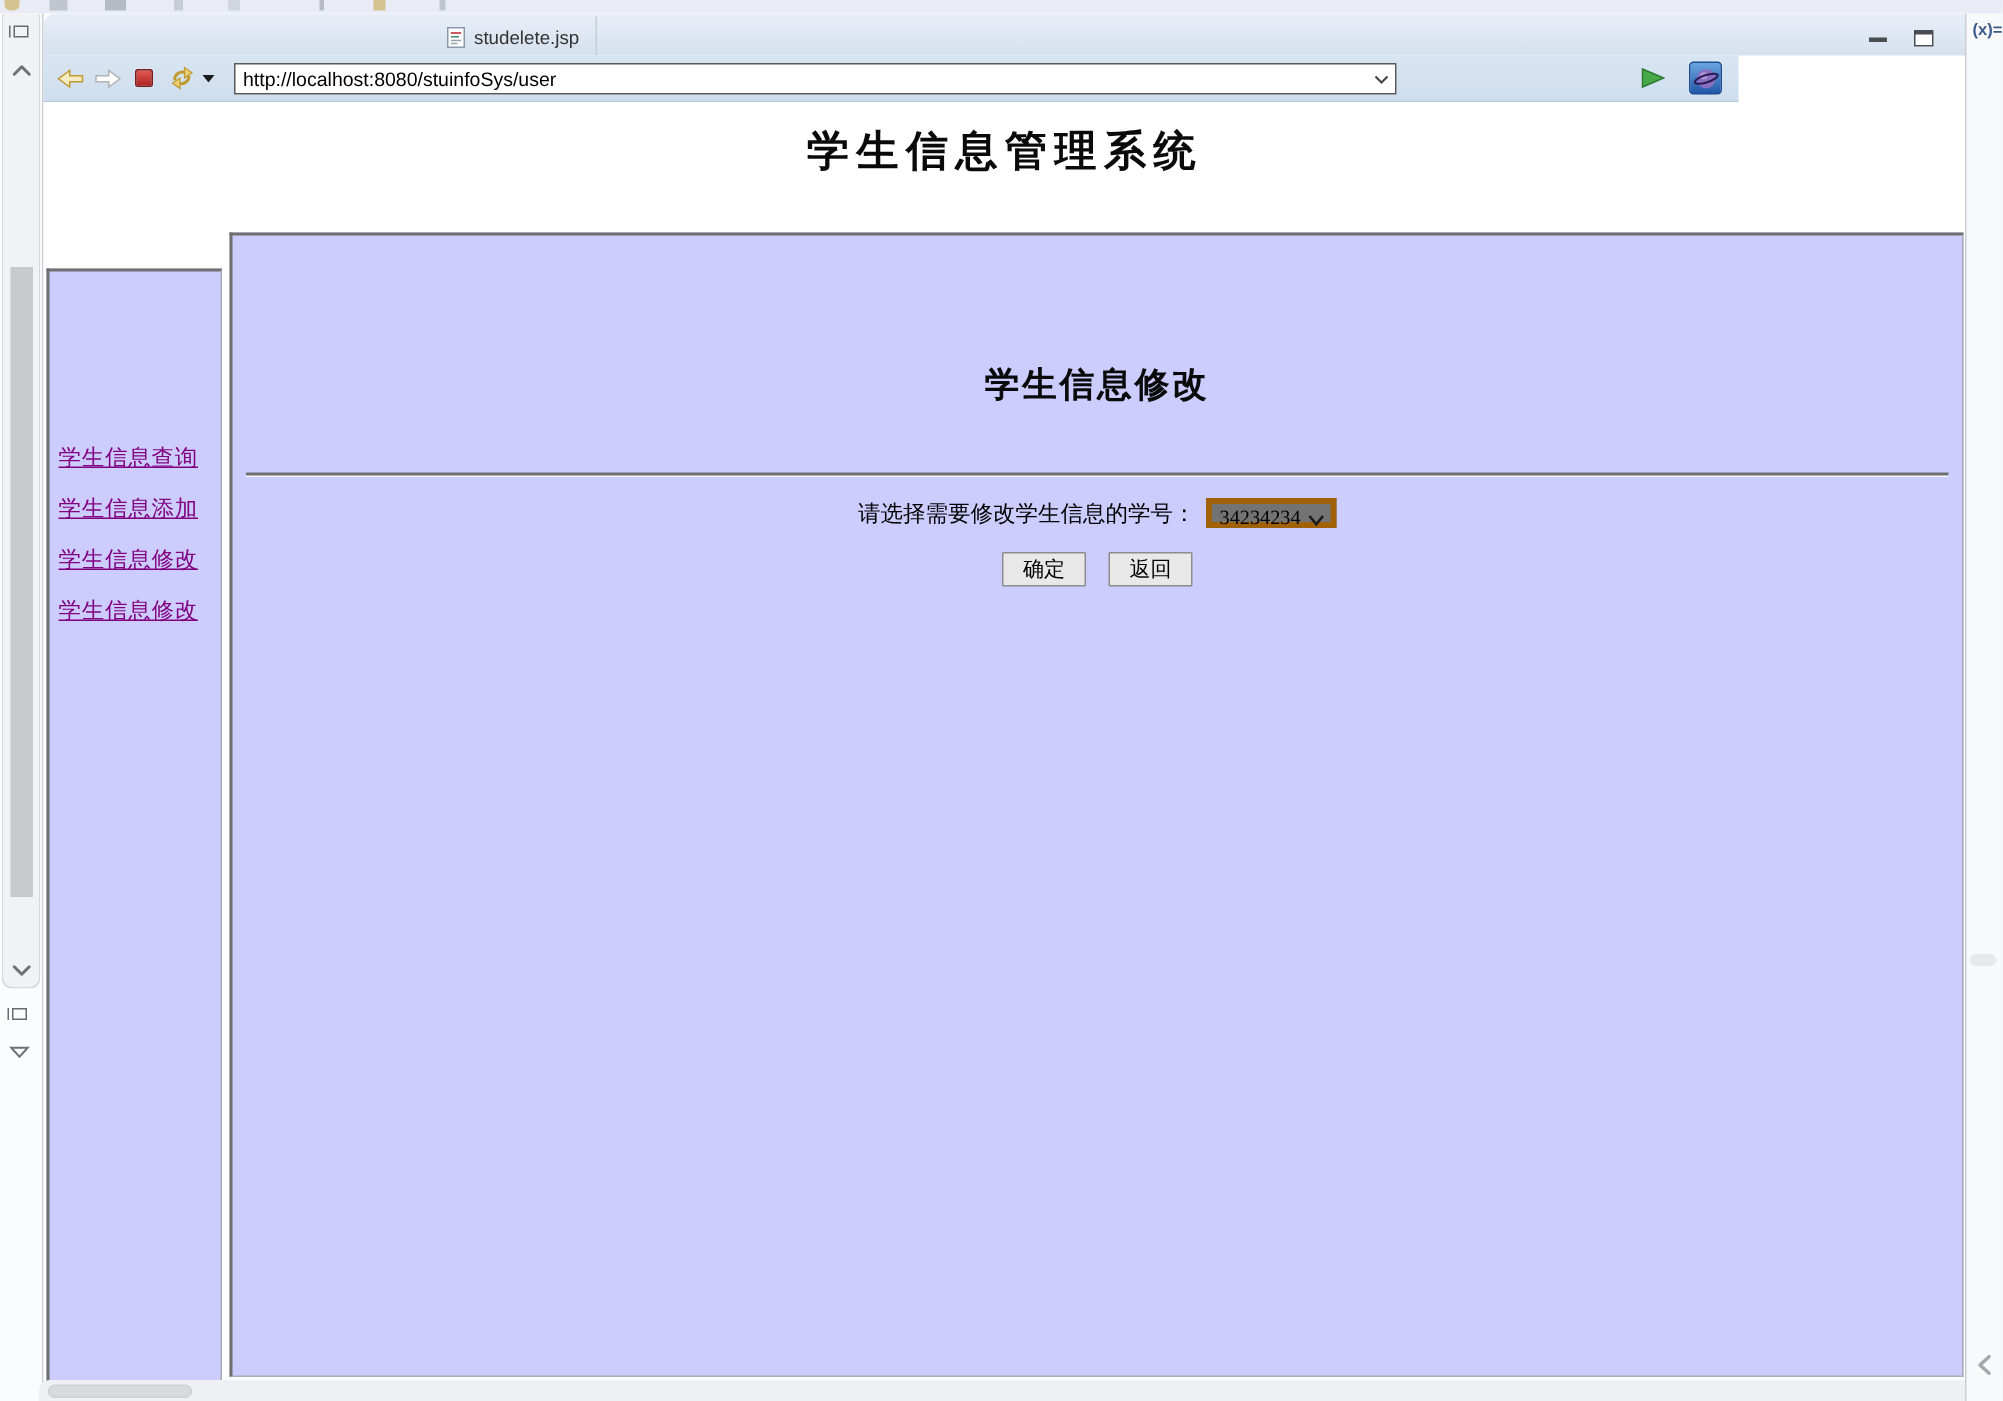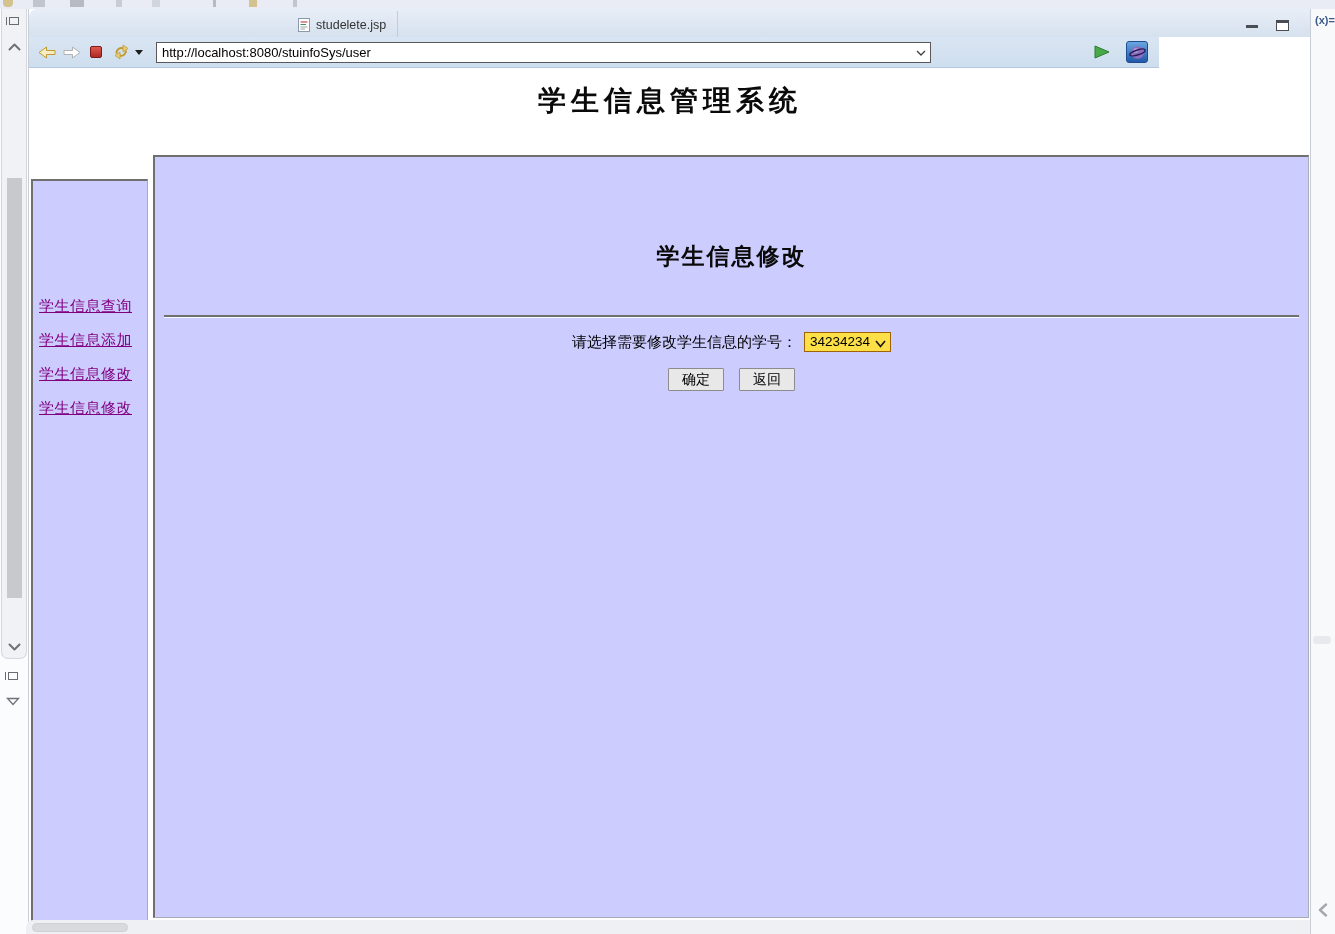--- a/index.html
+++ b/index.html
@@ -67,22 +67,22 @@
 
   #side-nav { padding:108px 0 0 6px; }
   #side-nav a { display:block; height:34px; line-height:34px; font-size:15px; color:#800080;
       text-decoration:underline; letter-spacing:.5px; }
 
   #main-heading { margin-top:84px; text-align:center; font-family:"Liberation Serif", serif;
       font-weight:bold; font-size:23px; letter-spacing:2px; color:#0a0a0a; }
   #main-hr { margin:43px 9px 0 9px; height:2px; background:#707070; box-shadow:0 1px 0 rgba(255,255,255,.85); }
   #form-row { margin-top:15px; display:flex; justify-content:center; align-items:center; gap:7px; }
   #form-prompt { font-size:15px; color:#000; }
-  #stu-select { position:relative; width:87px; height:20px; background:#fde047; border:1px solid #a16207;
-      font-size:13.5px; line-height:18px; padding-left:5px; color:#000; }
+  #stu-select { position:relative; width:87px; height:20px; background:#737373; border:4px solid #a16207;
+      font-size:13.5px; line-height:18px; padding-left:5px; color:#000;font-family:Liberation Serif, serif; }
   #stu-select svg { position:absolute; right:4px; top:7px; }
   #btn-row { margin-top:16px; display:flex; justify-content:center; gap:15px; }
   #btn-row button { font-family:"Liberation Sans",sans-serif; font-size:14px; color:#000;
       background:#e8e8e8; border:1px solid #8c8c8c; height:23px; padding:0 13px; border-radius:1px; }
 
   
   #hscroll { left:26px; top:920px; width:1309px; height:14px; background:#eef0f3; border-radius:7px 0 0 0; }
   #hthumb { position:absolute; left:6px; top:3px; width:96px; height:9px; background:#d8dade;
       border:1px solid #cdd0d4; border-radius:5px; }
 

